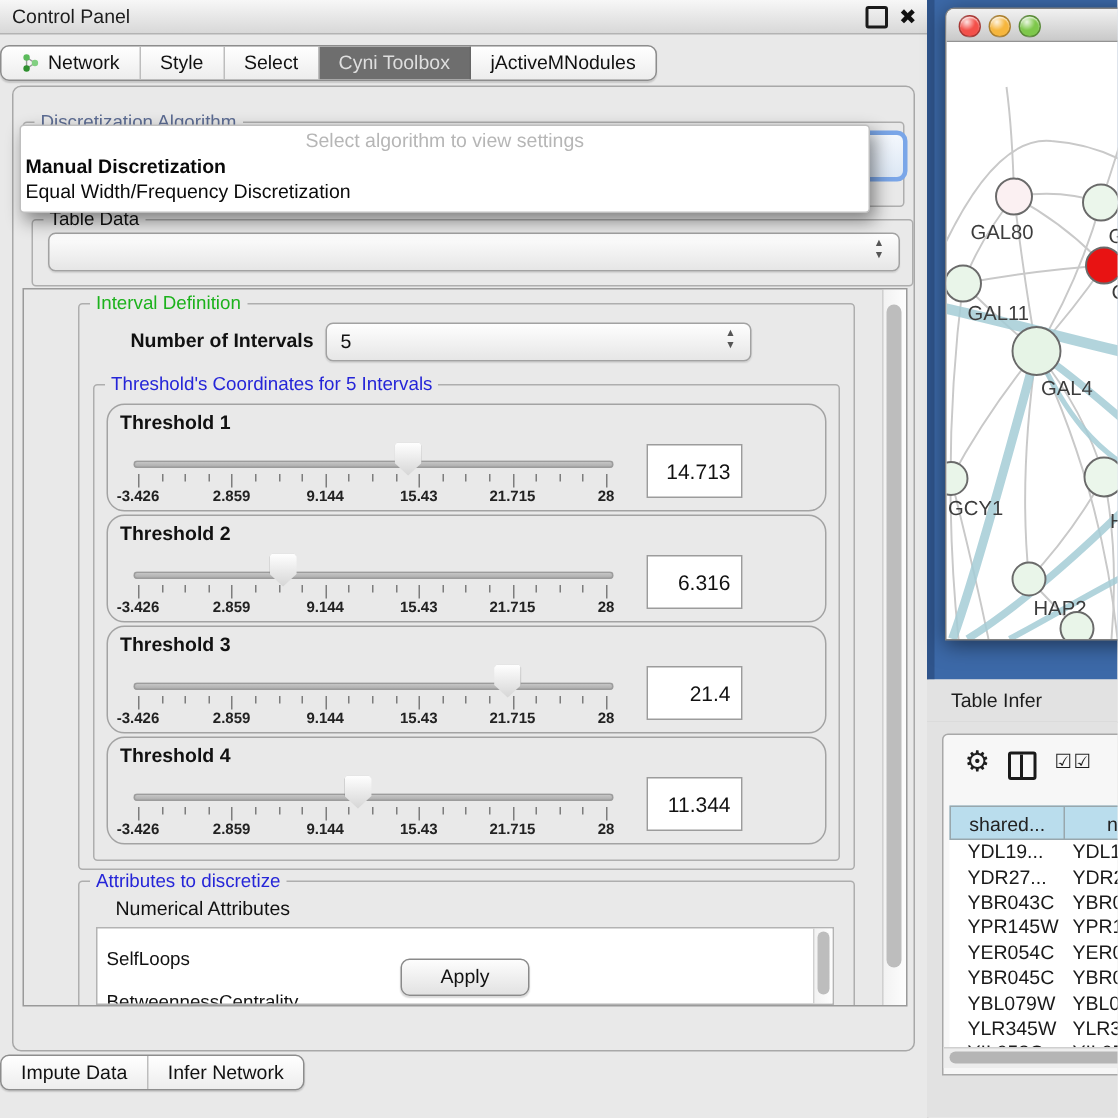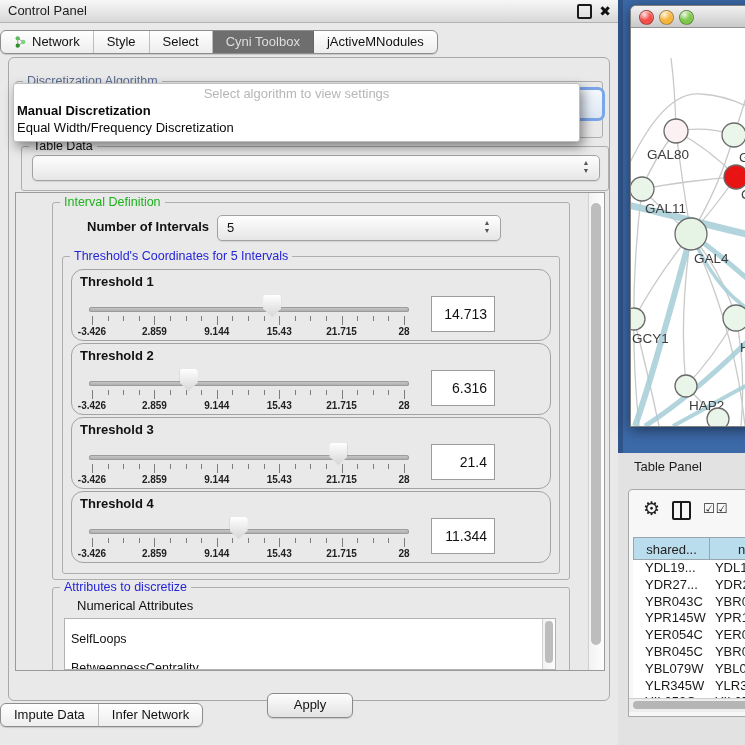--- a/index.html
+++ b/index.html
@@ -75,21 +75,21 @@
        font-size:10px;font-weight:bold;color:#222;white-space:nowrap;}
   .thr-value{position:absolute;left:359px;top:26px;width:55px;height:34px;background:#fff;
        border:1px solid #9c9c9c;font-size:14px;color:#111;text-align:right;
        line-height:34px;padding-right:7px;}
 
   
   #attr-list{position:absolute;left:11px;top:30px;width:490px;height:50px;background:#ffffff;
        border:1px solid #b3b3b3;overflow:hidden;}
   .attr-item{height:17px;line-height:17px;padding-left:6px;font-size:12.5px;color:#111;white-space:nowrap;margin-top:12px;}
 
-  #apply-btn{left:258px;top:635px;width:84px;height:23px;border:1px solid #8a8a8a;border-radius:6px;
+  #apply-btn{left:258px;top:581px;width:84px;height:23px;border:1px solid #8a8a8a;border-radius:6px;
        background:linear-gradient(#fdfdfd,#e2e2e2);text-align:center;line-height:22px;font-size:13px;color:#111;
        box-shadow:0 1px 1px rgba(0,0,0,.15);}
 
   
   #desktop{left:618px;top:0;width:127px;height:453px;background:var(--desktop);}
   #desktop-edge{left:618px;top:0;width:5px;height:453px;background:#2b4d82;opacity:.75;}
   #net-window{left:630px;top:5px;width:130px;height:420px;border:1px solid #808080;border-radius:6px 6px 0 0;
        overflow:hidden;box-shadow:0 3px 14px rgba(0,0,0,.5);background:#fff;}
   #net-titlebar{position:absolute;left:0;top:0;width:100%;height:21px;
        background:linear-gradient(#f1f1f1,#c9c9c9);border-bottom:1px solid #939393;}
@@ -419,21 +419,21 @@
       <text x="1" y="315" class="netlabel">GCY1</text>
       <circle cx="105" cy="290" r="13" fill="#ebf6eb" stroke="#6a6a6a" stroke-width="1.3"></circle>
       <text x="109" y="324" class="netlabel">H</text>
       <circle cx="55" cy="358" r="11" fill="#e9f5e9" stroke="#6a6a6a" stroke-width="1.3"></circle>
       <text x="58" y="382" class="netlabel">HAP2</text>
       <circle cx="87" cy="391" r="11" fill="#e9f5e9" stroke="#6a6a6a" stroke-width="1.3"></circle>
     </svg>
 </div>
 
 <div id="tp-header" class="abs">
-  <span id="tp-title" class="abs">Table Panel</span>
+  <span id="tp-title" class="abs">Table Infer</span>
 </div>
 <div id="tp-body" class="abs">
   <div id="table-window">
     <div id="tw-toolbar">
       <span id="gear">⚙</span>
       <span id="col-icon"></span>
       <span id="checks">☑☑</span>
     </div>
     <div id="tw-headrow">
       <div class="hcell c1">shared...</div>

